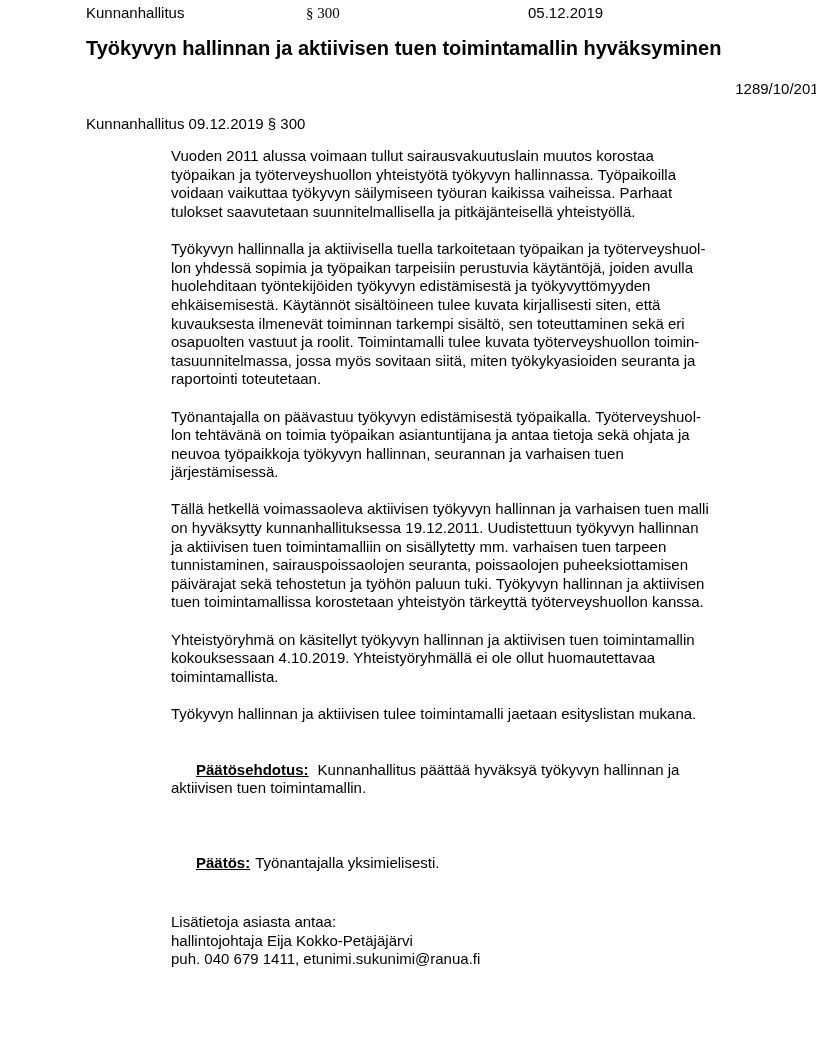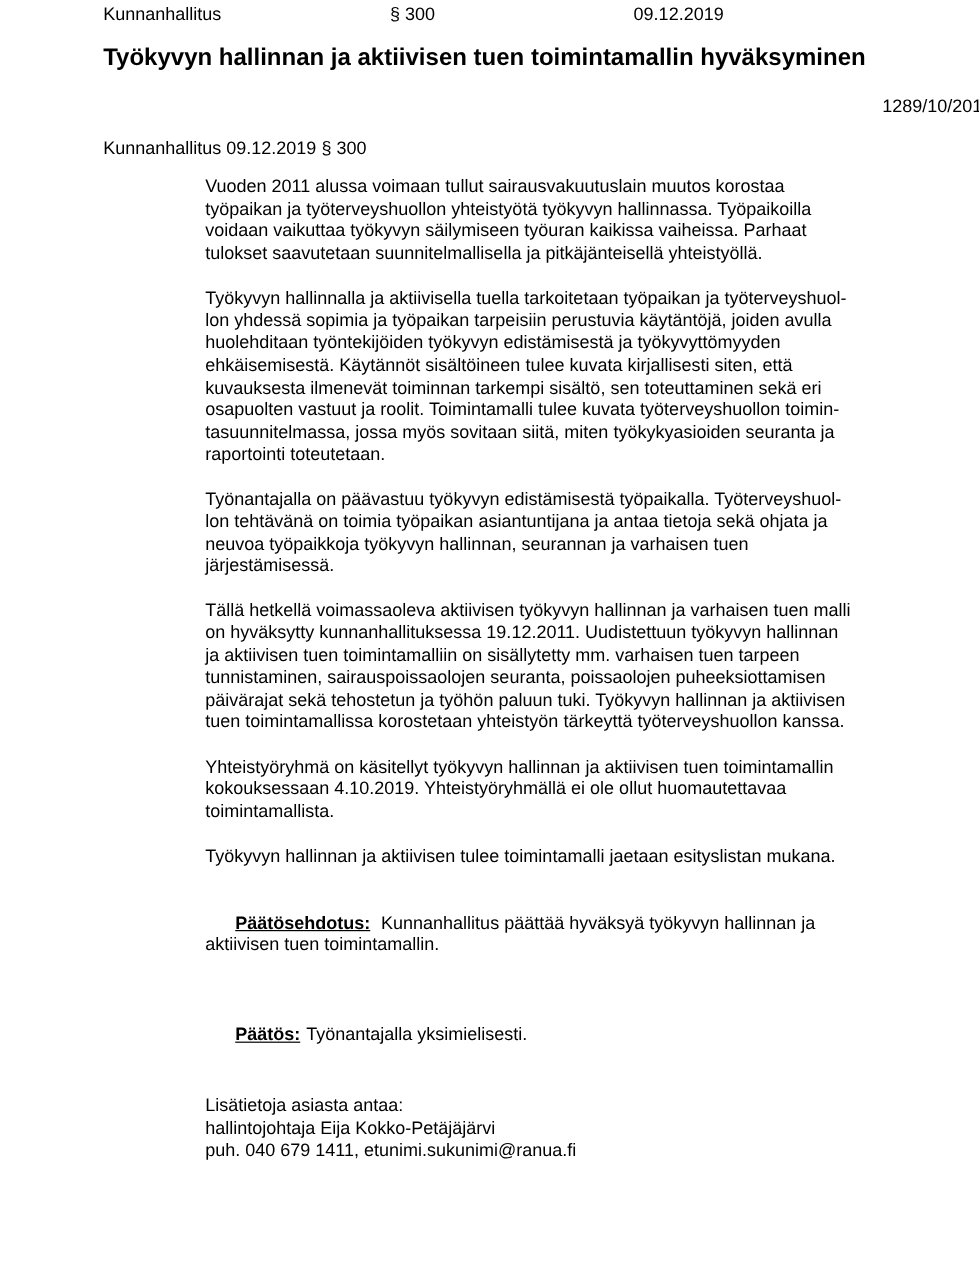--- a/index.html
+++ b/index.html
@@ -21,21 +21,21 @@
     width: 816px;
     height: 862px;
     margin-left: 11px;
   }
   .doc-header {
     position: relative;
     height: 19px;
     padding-top: 4px;
   }
   .doc-header .org   { position: absolute; left: 75px;  top: 4px; }
-  .doc-header .sect  { position: absolute; left: 314px; top: 4px; }
+  .doc-header .sect  { position: absolute; left: 295px; top: 4px; font-family: Liberation Serif, serif; }
   .doc-header .date  { position: absolute; left: 517px; top: 4px; }
   .doc-title {
     margin: 15px 0 0 75px;
     font-size: 20px;
     font-weight: bold;
     line-height: 21px;
   }
   .case-number {
     margin: 21px 0 0 75px;
     text-align: right;
@@ -72,21 +72,21 @@
   }
 </style>
 </head>
 <body>
 
 <div class="page">
 
   <div class="doc-header">
     <span class="org">Kunnanhallitus</span>
     <span class="sect">§ 300</span>
-    <span class="date">09.12.2019</span>
+    <span class="date">05.12.2019</span>
   </div>
 
   <h1 class="doc-title">Työkyvyn hallinnan ja aktiivisen tuen toimintamallin hyväksyminen</h1>
 
   <div class="case-number">1289/10/2016</div>
 
   <div class="meeting-ref">Kunnanhallitus 09.12.2019 § 300</div>
 
   <div class="content">
 

